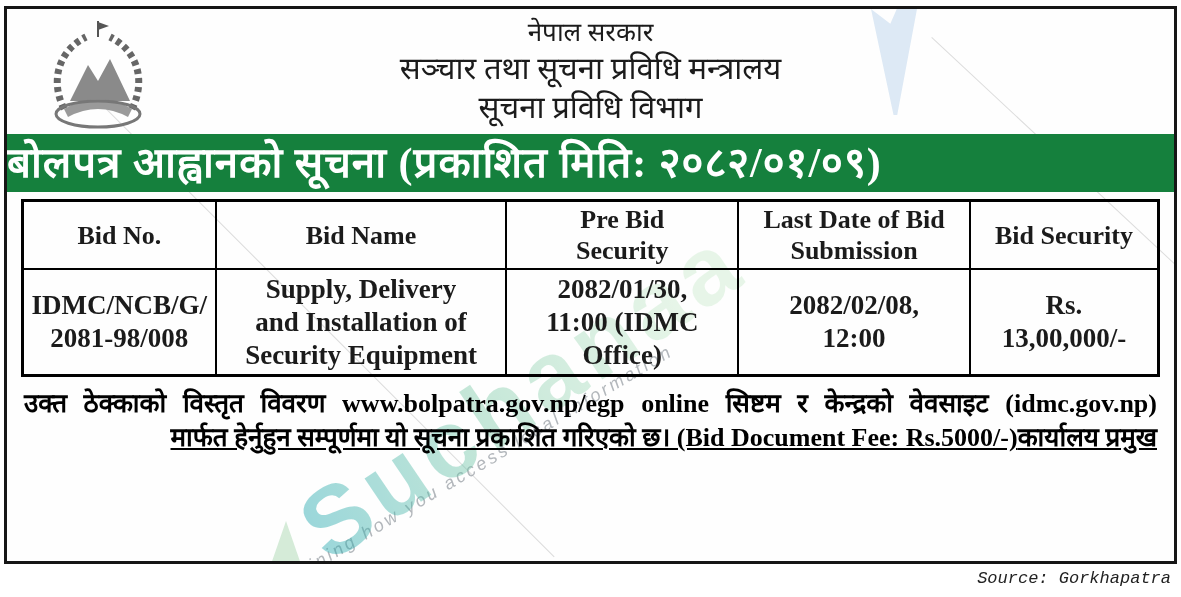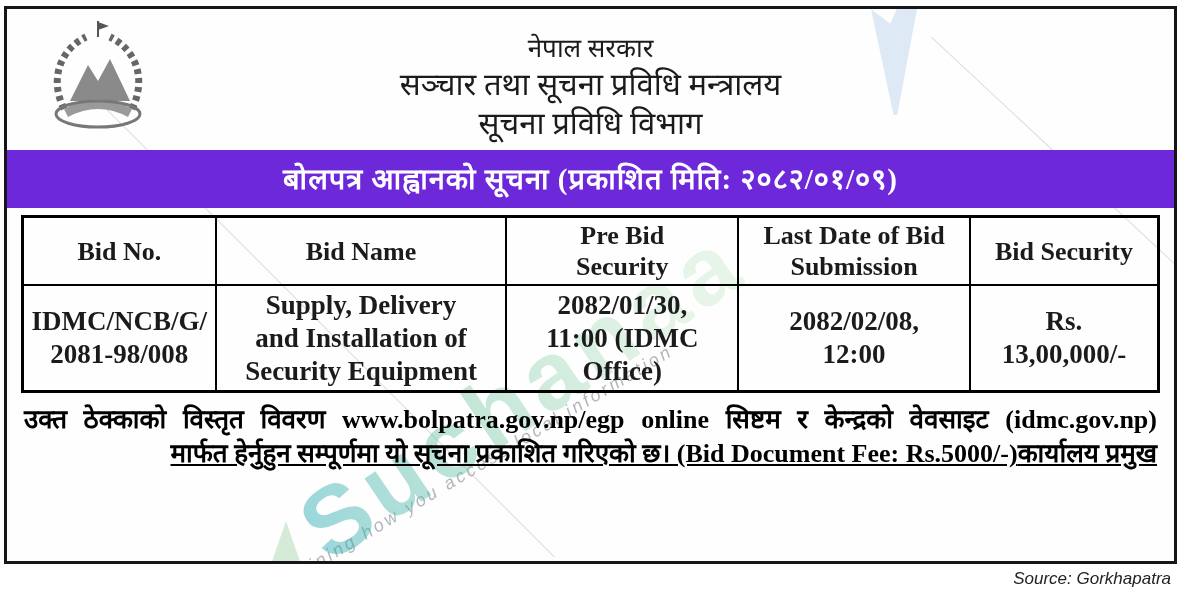--- a/index.html
+++ b/index.html
@@ -21,43 +21,43 @@
              clip-path:polygon(0% 0%,42% 14%,56% 0%,100% 0%,57% 100%,49% 100%);}
   .wedge-bottom{position:absolute;left:258px;top:512px;width:42px;height:46px;background:#d5ebd8;
                 clip-path:polygon(50% 0%,88% 100%,12% 100%);}
   .scanline{position:absolute;height:1px;background:#dcdcdc;transform-origin:left top;}
   .scanline.a{left:95px;top:95px;width:640px;transform:rotate(45deg);}
   .scanline.b{left:925px;top:28px;width:430px;transform:rotate(43deg);}
 
   
   .content{position:relative;z-index:1;}
 
-  .header{position:relative;text-align:center;padding-top:24px;font-family:Liberation Serif, serif;}
+  .header{position:relative;text-align:center;padding-top:8px;font-family:Liberation Serif, serif;}
   .emblem{position:absolute;left:30px;top:8px;width:122px;height:126px;}
   .h-line1{font-size:26px;line-height:32px;}
   .h-line2{font-size:31px;line-height:40px;}
   .h-line3{font-size:31px;line-height:38px;}
   .h-line4{font-size:38px;font-weight:bold;line-height:54px;margin-top:4px;letter-spacing:1px;}
   .h-line5{font-size:26px;line-height:36px;}
 
-  .banner{background:#6d28d9;color:#fff;height:58px;line-height:58px;text-align:center;
-          font-size:29px;font-weight:bold;margin-top:7px;letter-spacing:1px;}
+  .banner{background:#15803d;color:#fff;height:58px;line-height:58px;text-align:left;
+          font-size:42px;font-weight:bold;margin-top:7px;letter-spacing:1px;}
 
   .table-wrap{margin:7px 14px 0 14px;}
   table{width:100%;border-collapse:collapse;border:3px solid #000000;background:transparent;}
   th,td{border:2px solid #000;text-align:center;vertical-align:middle;font-weight:bold;
         white-space:pre-line;padding:2px 6px;background:transparent;}
   th{font-size:26px;height:58px;line-height:31px;}
   td{font-size:27px;height:100px;line-height:33px;}
 
   .footer{margin:10px 17px 0 17px;font-weight:bold;font-size:26px;color:#000000;}
   .f-line1{text-align:justify;text-align-last:justify;line-height:34px;}
   .f-line2{display:flex;justify-content:flex-end;align-items:baseline;margin-top:0;line-height:34px;text-decoration:underline;}
 
-  .source{position:absolute;right:10px;top:569px;font-family:Liberation Sans, sans-serif;
+  .source{position:absolute;right:10px;top:569px;font-family:Liberation Mono, monospace;
           font-style:italic;font-size:17px;color:#222;}
 </style>
 </head>
 <body>
 
 <div class="doc">
 
   <div class="wm-layer">
     <div class="scanline a"></div>
     <div class="scanline b"></div>

